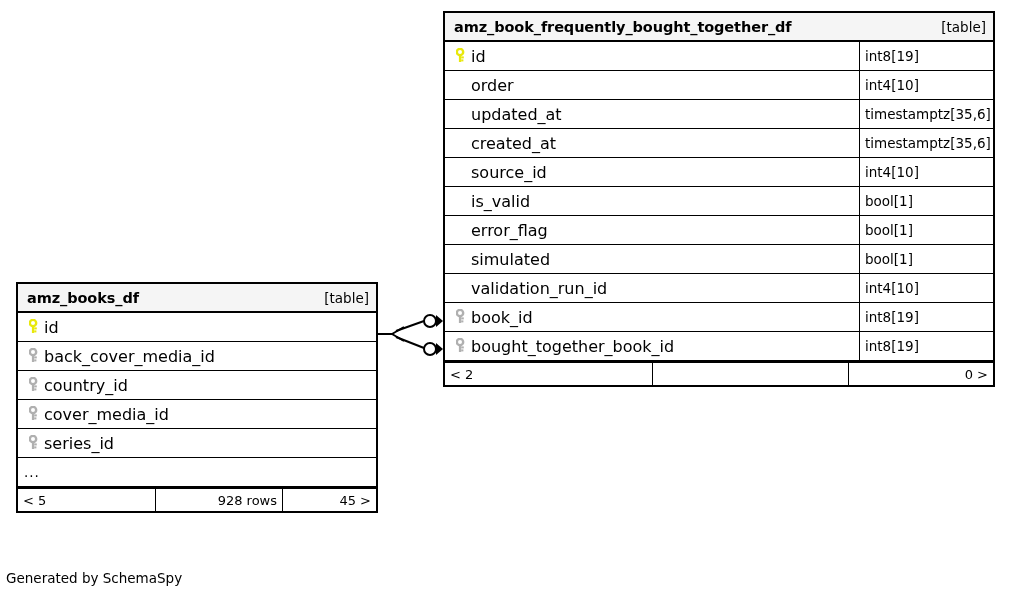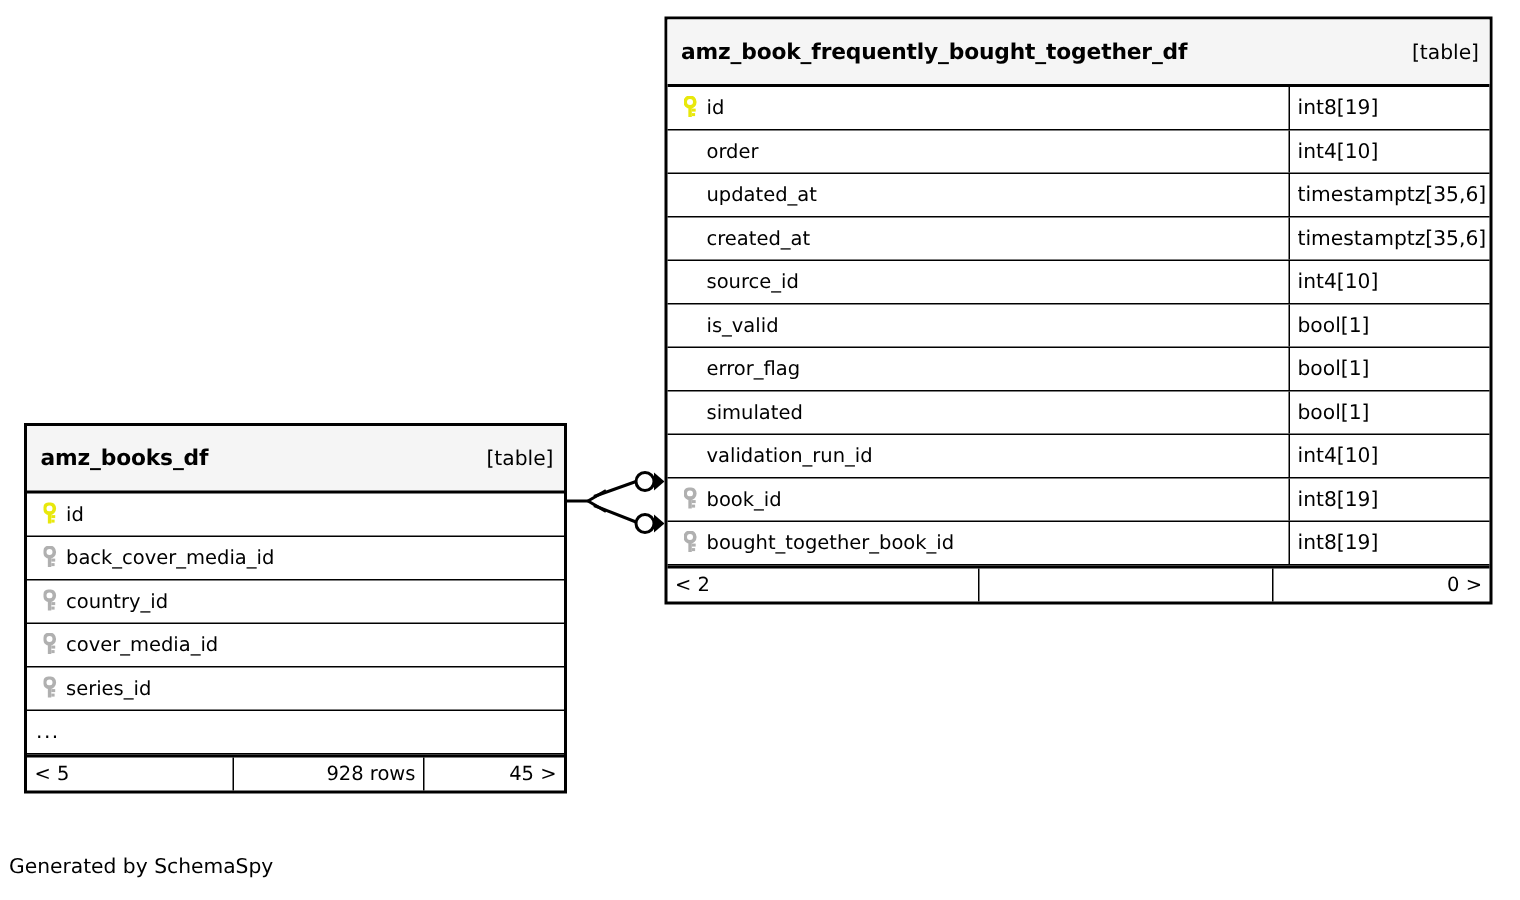--- a/index.html
+++ b/index.html
@@ -23,21 +23,21 @@
     border: 2px solid #000000;
     background: #ffffff;
   }
 
   .er-header {
     display: flex;
     align-items: center;
     justify-content: space-between;
     background: #f5f5f5;
     border-bottom: 2px solid #000000;
-    height: 45px;
+    height: 29px;
     padding: 0 7px 0 9px;
     box-sizing: border-box;
   }
   .er-title {
     font-size: 14.5px;
     font-weight: bold;
     letter-spacing: -0.1px;
     white-space: nowrap;
   }
   .er-tag {
@@ -68,21 +68,21 @@
     display: flex;
     align-items: center;
     border-left: 1.5px solid #000000;
     padding-left: 5px;
     box-sizing: border-box;
     font-size: 13.5px;
     white-space: nowrap;
   }
 
   .col-label {
-    font-size: 13px;
+    font-size: 16px;
     white-space: nowrap;
   }
 
   
   .key-slot {
     width: 20px;
     flex: 0 0 20px;
     display: flex;
     align-items: center;
     justify-content: center;

